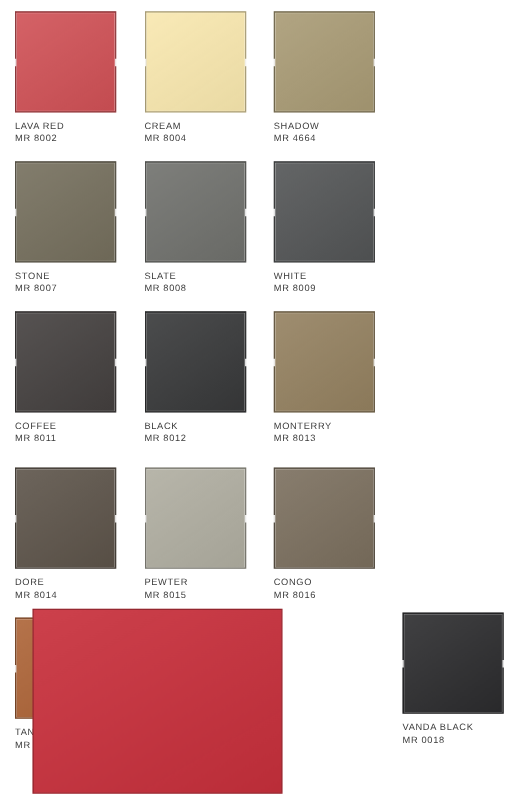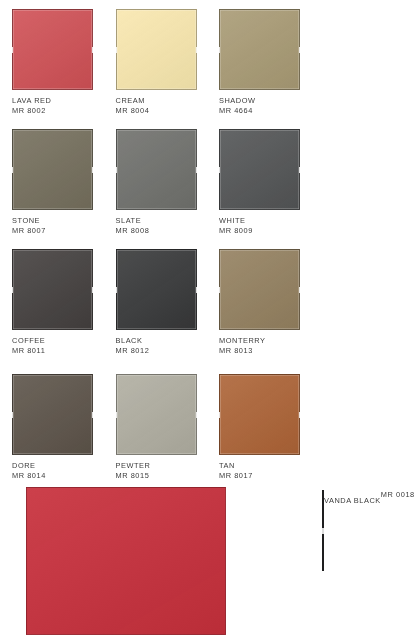--- a/index.html
+++ b/index.html
@@ -104,21 +104,21 @@
     background-image:
       linear-gradient(150deg, rgba(255,255,255,0.08), rgba(0,0,0,0.07));
   }
 
   .feature-cell {
     position: absolute;
     left: 322px;
     top: 6px;
     width: 92px;
     display: flex;
-    flex-direction: row;
+    flex-direction: column;
     align-items: flex-start;
   }
   .feature-cell .chip {
     width: 81px;
     height: 81px;
   }
 </style>
 </head>
 <body>
 
@@ -188,20 +188,25 @@
       <div class="chip-label">DORE</div>
       <div class="chip-code">MR 8014</div>
     </div>
 
     <div class="swatch-cell">
       <div class="chip" style="background-color: rgb(175, 173, 160);"></div>
       <div class="chip-label">PEWTER</div>
       <div class="chip-code">MR 8015</div>
     </div>
 
+    <div class="swatch-cell">
+      <div class="chip" style="background-color: rgb(122, 110, 93);"></div>
+      <div class="chip-label">CONGO</div>
+      <div class="chip-code">MR 8016</div>
+    </div>
 
     <div class="swatch-cell">
       <div class="chip" style="background-color: rgb(172, 99, 54);"></div>
       <div class="chip-label">TAN</div>
       <div class="chip-code">MR 8017</div>
     </div>
 
   </div>
 
   <div class="feature-row">

